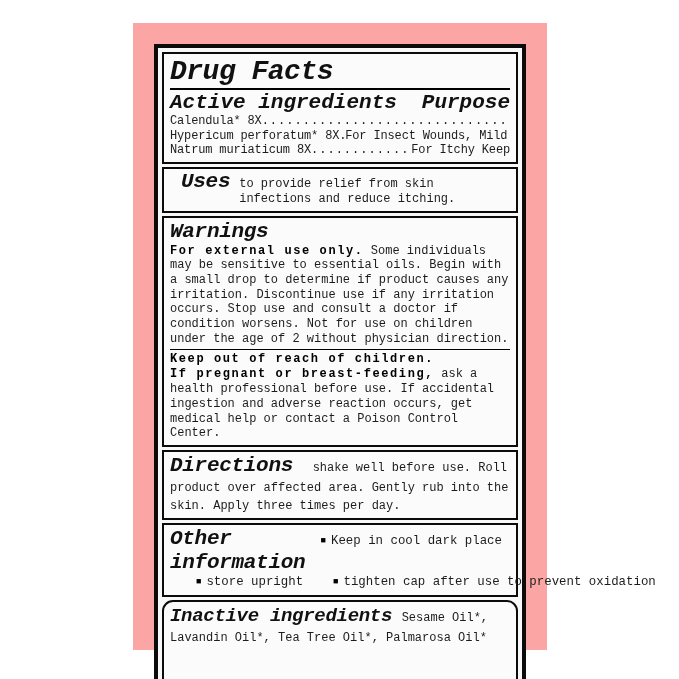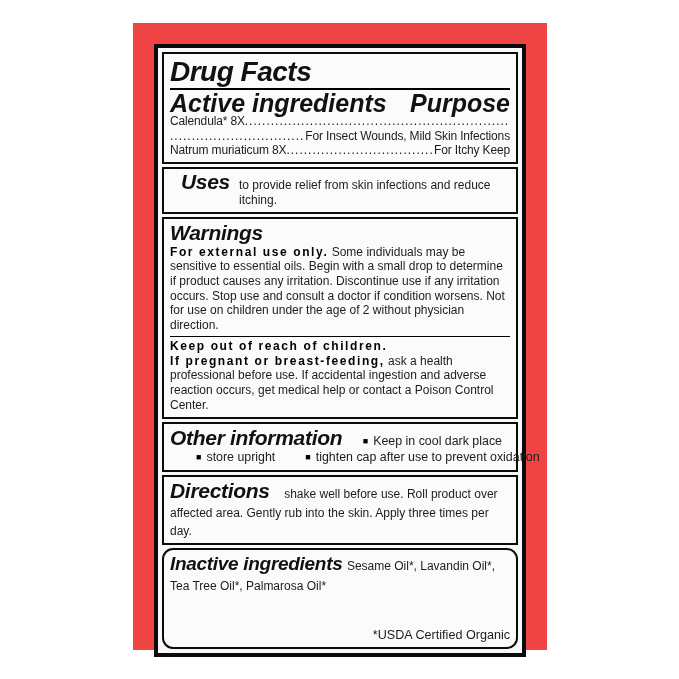--- a/index.html
+++ b/index.html
@@ -8,21 +8,22 @@
     background: #ffffff;
     font-family: "Liberation Sans", sans-serif;
     color: #111;
     position: relative;
     overflow: hidden;
   }
   .card {
     position: absolute;
     left: 133px; top: 23px;
     width: 414px; height: 627px;
-    background: #ef4444;
+    background: #fca5a5;
+    font-family: Liberation Mono, monospace;
   }
   .dfbox {
     margin: 21px auto 0 auto;
     width: 372px;
     border: 4px solid #0b0b0b;
     padding: 4px;
     background: #f8f8f8;
   }
   .sec {
     border: 2px solid #0b0b0b;
@@ -36,21 +37,21 @@
     font-style: italic; font-weight: bold;
     font-size: 28px; line-height: 31px;
     letter-spacing: -0.5px;
   }
   .rule { border-top: 2px solid #000; margin: 1px 0 2px 0; }
   .thin-rule { border-top: 1.5px solid #000; margin: 3px 0 2px 0; }
 
   .ai-head {
     display: flex; justify-content: space-between; align-items: baseline;
     font-style: italic; font-weight: bold;
-    font-size: 25px; line-height: 22px;
+    font-size: 21px; line-height: 22px;
   }
   .ing-row {
     display: flex; align-items: baseline;
     font-size: 12px; line-height: 14.5px;
     white-space: nowrap; overflow: hidden;
     letter-spacing: -0.15px;
     color: #1c1c1c;
   }
   .ing-name, .ing-purpose { flex: 0 0 auto; }
   .leader {
@@ -98,20 +99,21 @@
       <div class="rule"></div>
       <div class="ai-head">
         <span>Active ingredients</span>
         <span>Purpose</span>
       </div>
       <div class="ing-row">
         <span class="ing-name">Calendula* 8X</span>
         <span class="leader">........................................................................................................................................................</span>
       </div>
       <div class="ing-row">
+        <span class="ing-name">Hypericum perforatum* 8X</span>
         <span class="leader">........................................................................................................................................................</span>
         <span class="ing-purpose">For Insect Wounds, Mild Skin Infections</span>
       </div>
       <div class="ing-row">
         <span class="ing-name">Natrum muriaticum 8X</span>
         <span class="leader">........................................................................................................................................................</span>
         <span class="ing-purpose">For Itchy Keep</span>
       </div>
     </section>
 
@@ -121,34 +123,34 @@
     </section>
 
     <section class="sec sec-warn">
       <span class="h-sec">Warnings</span>
       <p class="warn-p"><span class="bold-spaced">For external use only.</span><span> Some individuals may be sensitive to essential oils. Begin with a small drop to determine if product causes any irritation. Discontinue use if any irritation occurs. Stop use and consult a doctor if condition worsens. Not for use on children under the age of 2 without physician direction.</span></p>
       <div class="thin-rule"></div>
       <span class="keep-out">Keep out of reach of children.</span>
       <p class="warn-p"><span class="bold-spaced">If pregnant or breast-feeding,</span><span> ask a health professional before use. If accidental ingestion and adverse reaction occurs, get medical help or contact a Poison Control Center.</span></p>
     </section>
 
+    <section class="sec inline-head-row">
+      <span class="h-sec">Directions</span>
+      <span class="body-txt">shake well before use. Roll product over affected area. Gently rub into the skin. Apply three times per day.</span>
+    </section>
+
     <section class="sec">
       <div class="oi-row1">
         <span class="h-sec">Other information</span>
         <span class="bullet-item"><span class="sq">■</span><span>Keep in cool dark place</span></span>
       </div>
       <div class="oi-row2">
         <span class="bullet-item store"><span class="sq">■</span><span>store upright</span></span>
         <span class="bullet-item tighten"><span class="sq">■</span><span>tighten cap after use to prevent oxidation</span></span>
       </div>
-    </section>
-
-    <section class="sec inline-head-row">
-      <span class="h-sec">Directions</span>
-      <span class="body-txt">shake well before use. Roll product over affected area. Gently rub into the skin. Apply three times per day.</span>
     </section>
 
     <section class="sec sec-inactive">
       <div>
         <span class="h-sec" style="font-size:19px;">Inactive ingredients</span>
         <span class="body-txt">Sesame Oil*, Lavandin Oil*, Tea Tree Oil*, Palmarosa Oil*</span>
       </div>
       <div class="spacer"></div>
       <div class="footnote">*USDA Certified Organic</div>
     </section>

